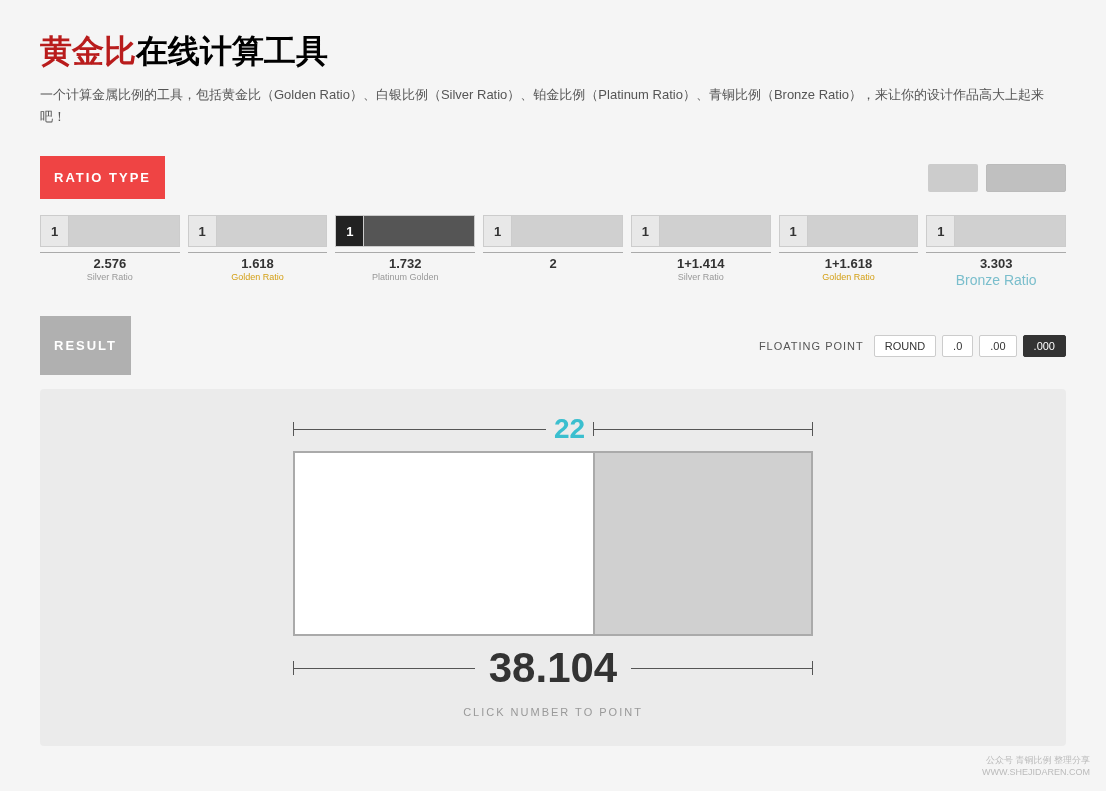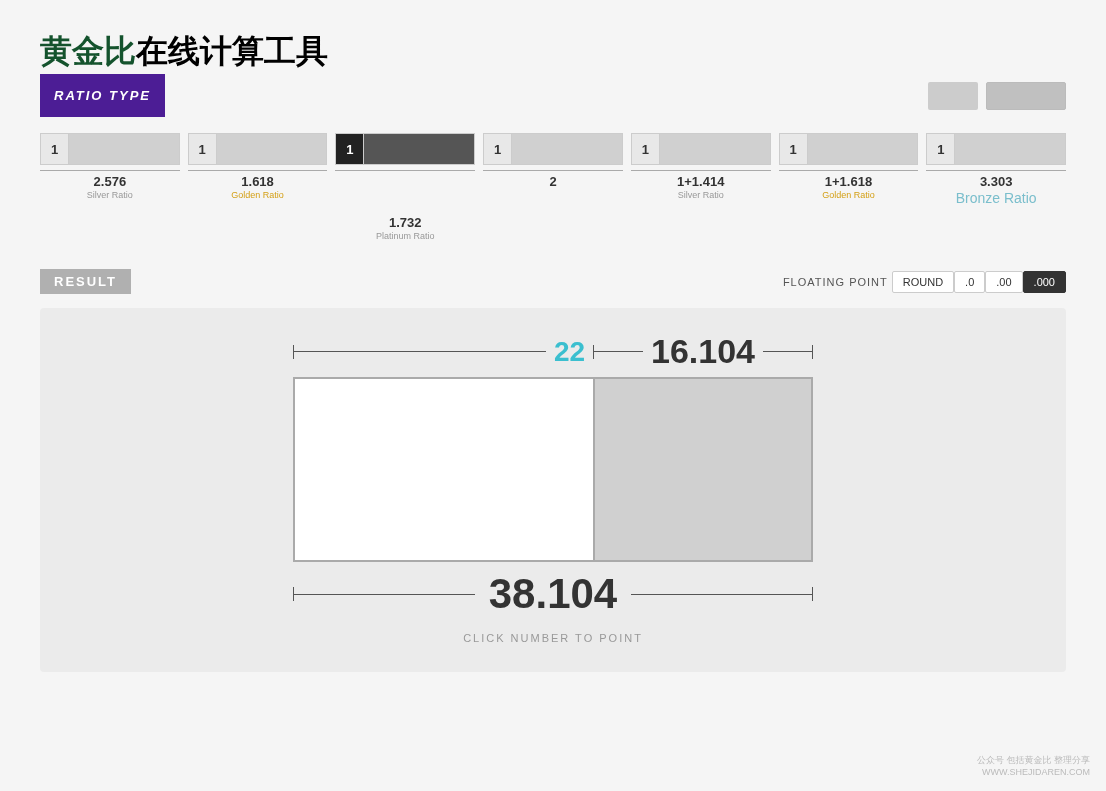--- a/index.html
+++ b/index.html
@@ -10,26 +10,27 @@
       min-height: 791px;
       width: 1106px;
     }
   </style>
 </head>
 <body>
 
 <div>
 
   <h1>
-    <span style="color:#14532d;margin-top:20px;">黄金比</span><span>在线计算工具</span>
+    <span style="color:#b91c1c;margin-top:20px;">黄金比</span><span>在线计算工具</span>
   </h1>
+  <p style="font-size:13px;color:#555;line-height:1.7;margin:10px 0 28px;">一个计算金属比例的工具，包括黄金比（Golden Ratio）、白银比例（Silver Ratio）、铂金比例（Platinum Ratio）、青铜比例（Bronze Ratio），来让你的设计作品高大上起来吧！</p>
 
   <div>
     <div style="display:flex;align-items:center;justify-content:space-between;margin-bottom:16px;">
-      <div style="background:#4c1d95;color:white;font-size:13px;font-weight:bold;letter-spacing:2px;padding:14px 14px;display:inline-block;font-style:italic;">RATIO TYPE</div>
+      <div style="background:#ef4444;color:white;font-size:13px;font-weight:bold;letter-spacing:2px;padding:14px 14px;display:inline-block;">RATIO TYPE</div>
       <div style="display:flex;gap:8px;">
         <button style="background:#ccc;border:none;width:50px;height:28px;cursor:pointer;border-radius:2px;"></button>
         <button style="background:#c0c0c0;border:1px solid #bbb;width:80px;height:28px;cursor:pointer;border-radius:2px;"></button>
       </div>
     </div>
 
     <div style="display:flex;gap:8px;margin-bottom:28px;" id="ratio-cards">
         <div style="display: flex; flex-direction: column; align-items: center; cursor: pointer; flex: 1 1 0%;">
           <div style="display: flex; width: 100%; height: 32px; margin-bottom: 4px; overflow: hidden; border: 1px solid rgb(204, 204, 204);">
             <div style="background: rgb(232, 232, 232); color: rgb(51, 51, 51); display: flex; align-items: center; justify-content: center; font-size: 13px; font-weight: bold; min-width: 28px; padding: 0px 8px; border-right: 1px solid rgb(204, 204, 204); flex-shrink: 0;">1</div>
@@ -47,22 +48,22 @@
           <div style="width: 100%; height: 1px; background: rgb(170, 170, 170); margin: 1px 0px 3px;"></div>
           <div style="font-size: 13px; font-weight: bold; color: rgb(51, 51, 51);">1.618</div>
           <div style="font-size: 9px; margin-top: 1px; color: rgb(212, 160, 23);">Golden Ratio</div>
         </div>
         <div style="display: flex; flex-direction: column; align-items: center; cursor: pointer; flex: 1 1 0%;">
           <div style="display: flex; width: 100%; height: 32px; margin-bottom: 4px; overflow: hidden; border: 1px solid rgb(204, 204, 204);">
             <div style="background: rgb(34, 34, 34); color: white; display: flex; align-items: center; justify-content: center; font-size: 13px; font-weight: bold; min-width: 28px; padding: 0px 8px; border-right: 1px solid rgb(204, 204, 204); flex-shrink: 0;">1</div>
             <div style="flex: 1 1 0%; background: rgb(85, 85, 85);"></div>
           </div>
           <div style="width: 100%; height: 1px; background: rgb(170, 170, 170); margin: 1px 0px 3px;"></div>
-          <div style="font-size: 13px; font-weight: bold; color: rgb(51, 51, 51); margin-top: 41px;">1.732</div>
-          <div style="font-size: 9px; margin-top: 1px; color: rgb(153, 153, 153);">Platinum Ratio</div>
+          <div style="font-size: 13px; font-weight: bold; color: rgb(51, 51, 51);">1.732</div>
+          <div style="font-size: 9px; margin-top: 1px; color: rgb(153, 153, 153);">Platinum Golden</div>
         </div>
         <div style="display: flex; flex-direction: column; align-items: center; cursor: pointer; flex: 1 1 0%;">
           <div style="display: flex; width: 100%; height: 32px; margin-bottom: 4px; overflow: hidden; border: 1px solid rgb(204, 204, 204);">
             <div style="background: rgb(232, 232, 232); color: rgb(51, 51, 51); display: flex; align-items: center; justify-content: center; font-size: 13px; font-weight: bold; min-width: 28px; padding: 0px 8px; border-right: 1px solid rgb(204, 204, 204); flex-shrink: 0;">1</div>
             <div style="flex: 1 1 0%; background: rgb(208, 208, 208);"></div>
           </div>
           <div style="width: 100%; height: 1px; background: rgb(170, 170, 170); margin: 1px 0px 3px;"></div>
           <div style="font-size: 13px; font-weight: bold; color: rgb(51, 51, 51);">2</div>
           <div style="font-size: 9px; margin-top: 1px; color: rgb(153, 153, 153);"></div>
         </div>
@@ -91,22 +92,22 @@
           </div>
           <div style="width: 100%; height: 1px; background: rgb(170, 170, 170); margin: 1px 0px 3px;"></div>
           <div style="font-size: 13px; font-weight: bold; color: rgb(51, 51, 51);">3.303</div>
           <div style="font-size: 14px; margin-top: 1px; color: rgb(122, 190, 204);">Bronze Ratio</div>
         </div>
       </div>
   </div>
 
   <div>
     <div style="display:flex;align-items:center;justify-content:space-between;margin-bottom:14px;">
-      <div style="background:#b0b0b0;color:white;font-size:13px;font-weight:bold;letter-spacing:2px;padding:5px 14px;display:inline-block;">RESULT</div>
-      <div style="display:flex;align-items:center;">
+      <div style="background:#b0b0b0;color:white;font-size:13px;font-weight:bold;letter-spacing:2px;padding:22px 14px;display:inline-block;">RESULT</div>
+      <div style="display:flex;align-items:center;gap:6px;">
         <span style="font-size:11px;letter-spacing:1px;color:#555;margin-right:4px;">FLOATING POINT</span>
         <button style="background:white;border:1px solid #ccc;padding:4px 10px;font-size:11px;cursor:pointer;border-radius:2px;color:#333;">ROUND</button>
         <button style="background:white;border:1px solid #ccc;padding:4px 10px;font-size:11px;cursor:pointer;border-radius:2px;color:#333;">.0</button>
         <button style="background:white;border:1px solid #ccc;padding:4px 10px;font-size:11px;cursor:pointer;border-radius:2px;color:#333;">.00</button>
         <button style="background:#333;border:1px solid #333;padding:4px 10px;font-size:11px;cursor:pointer;border-radius:2px;color:white;">.000</button>
       </div>
     </div>
 
     <div style="background:#ebebeb;border-radius:4px;padding:24px 40px 28px;display:flex;flex-direction:column;align-items:center;">
 
@@ -115,21 +116,20 @@
         <div style="display:flex;align-items:center;flex:0 0 57.7%;">
           <div style="width:1px;height:14px;background:#555;"></div>
           <div style="flex:1;height:1px;background:#555;"></div>
           <span style="font-size:28px;font-weight:bold;color:#3bbfcf;padding:0 8px;cursor:pointer;">22</span>
           <div style="flex:0 0 0;height:1px;background:#555;"></div>
         </div>
 
         <div style="display:flex;align-items:center;flex:1;">
           <div style="width:1px;height:14px;background:#555;"></div>
           <div style="flex:1;height:1px;background:#555;"></div>
-          <span style="font-size:34px;font-weight:bold;color:#333;padding:0 8px;cursor:pointer;">16.104</span>
           <div style="flex:1;height:1px;background:#555;"></div>
           <div style="width:1px;height:14px;background:#555;"></div>
         </div>
       </div>
 
       <div style="width:520px;height:185px;border:2px solid #aaa;display:flex;overflow:hidden;background:white;">
         <div style="flex:0 0 57.7%;background:white;"></div>
         <div style="width:2px;background:#aaa;flex-shrink:0;"></div>
         <div style="flex:1;background:#d0d0d0;"></div>
       </div>
@@ -142,15 +142,15 @@
         <div style="width:1px;height:14px;background:#555;"></div>
       </div>
 
       <div style="font-size:11px;letter-spacing:2px;color:#999;margin-top:14px;">CLICK NUMBER TO POINT</div>
     </div>
   </div>
 
 </div>
 
 <div style="position:fixed;bottom:14px;right:16px;font-size:9px;color:#bbb;text-align:right;">
-  <div>公众号 包括黄金比 整理分享</div>
+  <div>公众号 青铜比例 整理分享</div>
   <div>WWW.SHEJIDAREN.COM</div>
 </div>
 
 </body></html>

